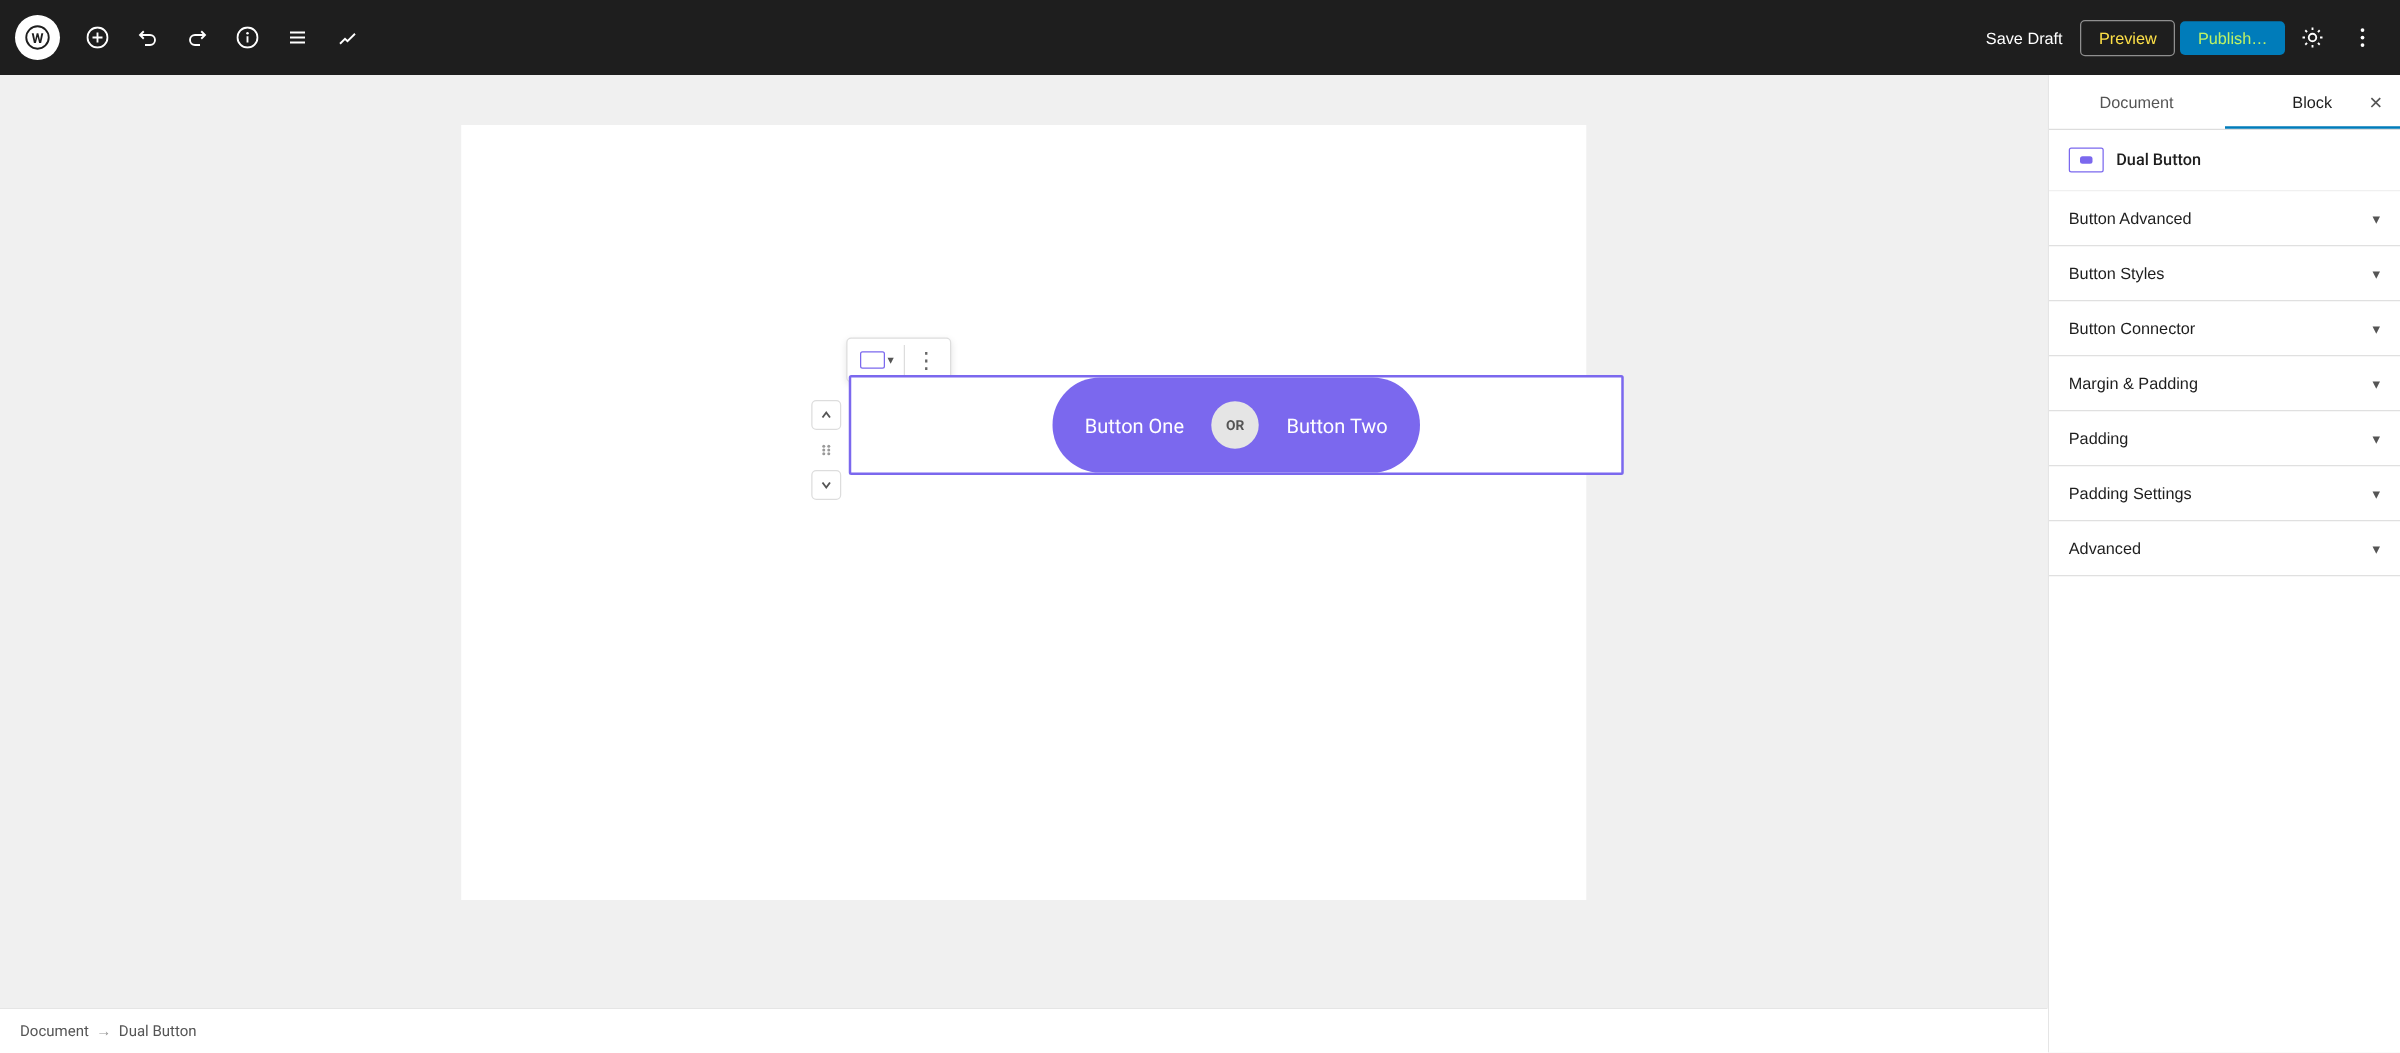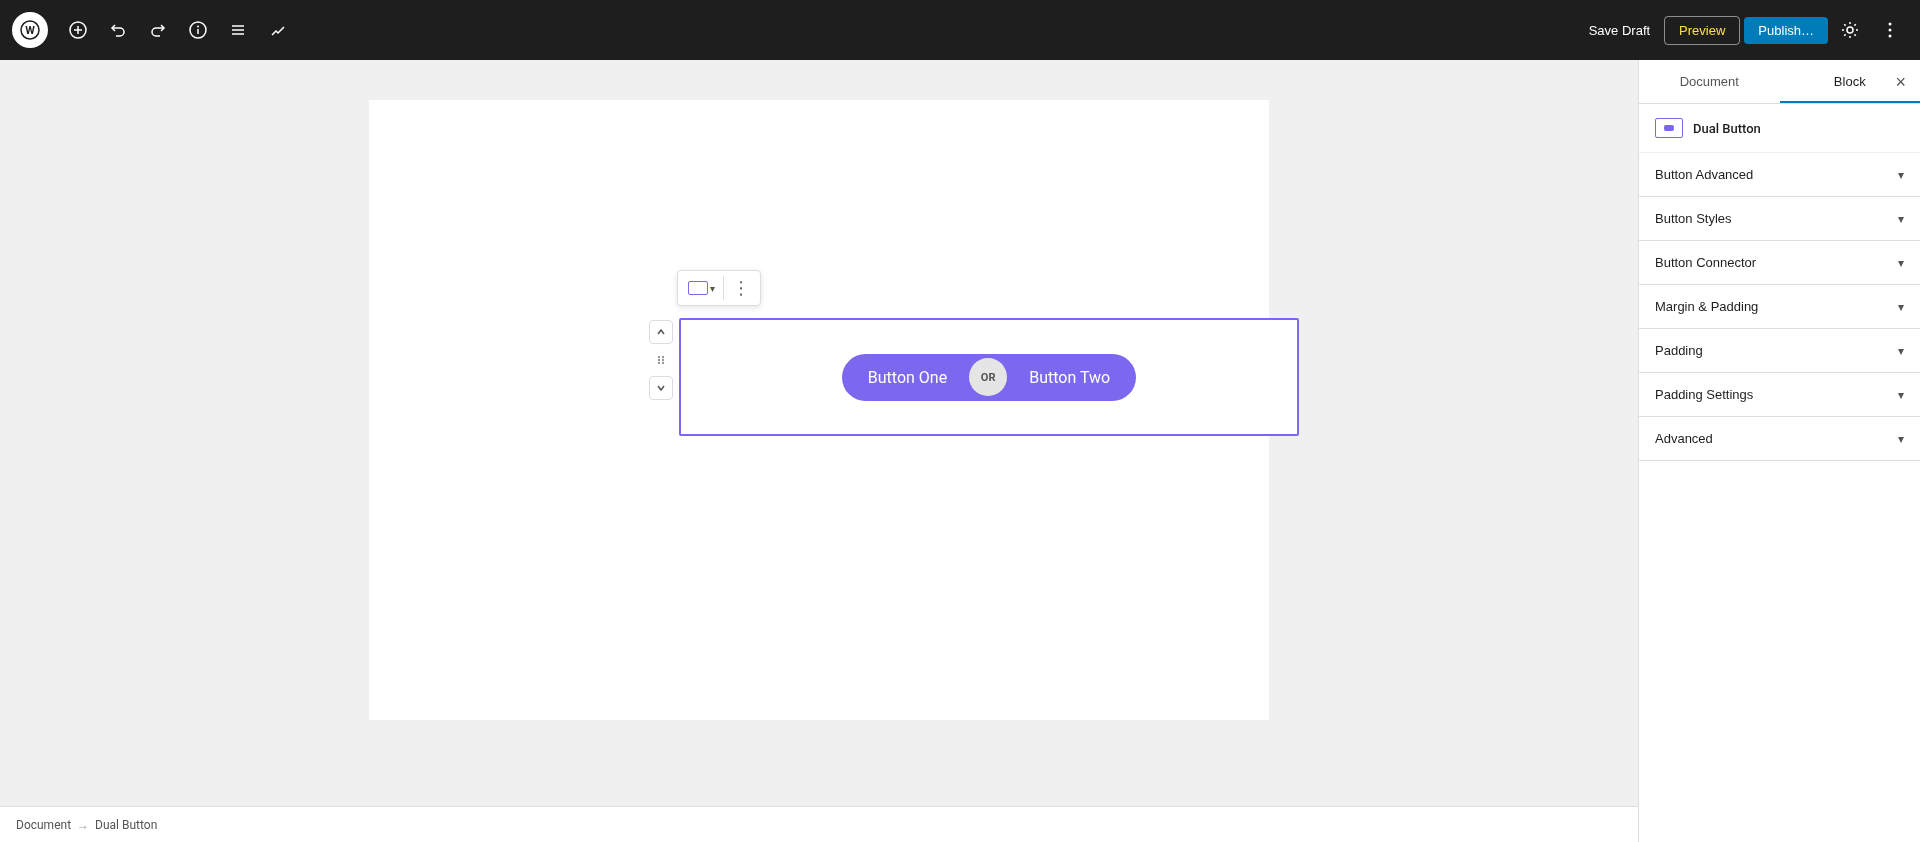--- a/index.html
+++ b/index.html
@@ -59,21 +59,21 @@
       border: 1px solid rgba(255,255,255,0.5);
       color: #fde047;
       cursor: pointer;
       font-size: 13px;
       padding: 6px 14px;
       border-radius: 4px;
     }
     .publish-btn {
       background: #007cba;
       border: none;
-      color: #ffffff;
+      color: #bef264;
       cursor: pointer;
       font-size: 13px;
       padding: 6px 14px;
       border-radius: 4px;
       font-weight: 500;
     }
     .settings-btn {
       width: 36px; height: 36px;
       background: transparent;
       border: none;
@@ -190,28 +190,26 @@
       color: #999;
       font-size: 10px;
     }
 
     
     .content-block {
       position: absolute;
       left: 310px;
       top: 200px;
       width: 620px;
-      height: 118px;
+      height: 80px;
       border: 2px solid #7b68ee;
       border-radius: 2px;
       display: flex;
-      align-items: center;
       justify-content: center;
       background: #fff;
-      margin-top: 18px;
     }
 
     
     .dual-button {
       display: flex;
       align-items: center;
       background: #7b68ee;
       border-radius: 50px;
       padding: 4px 4px;
       gap: 0;

